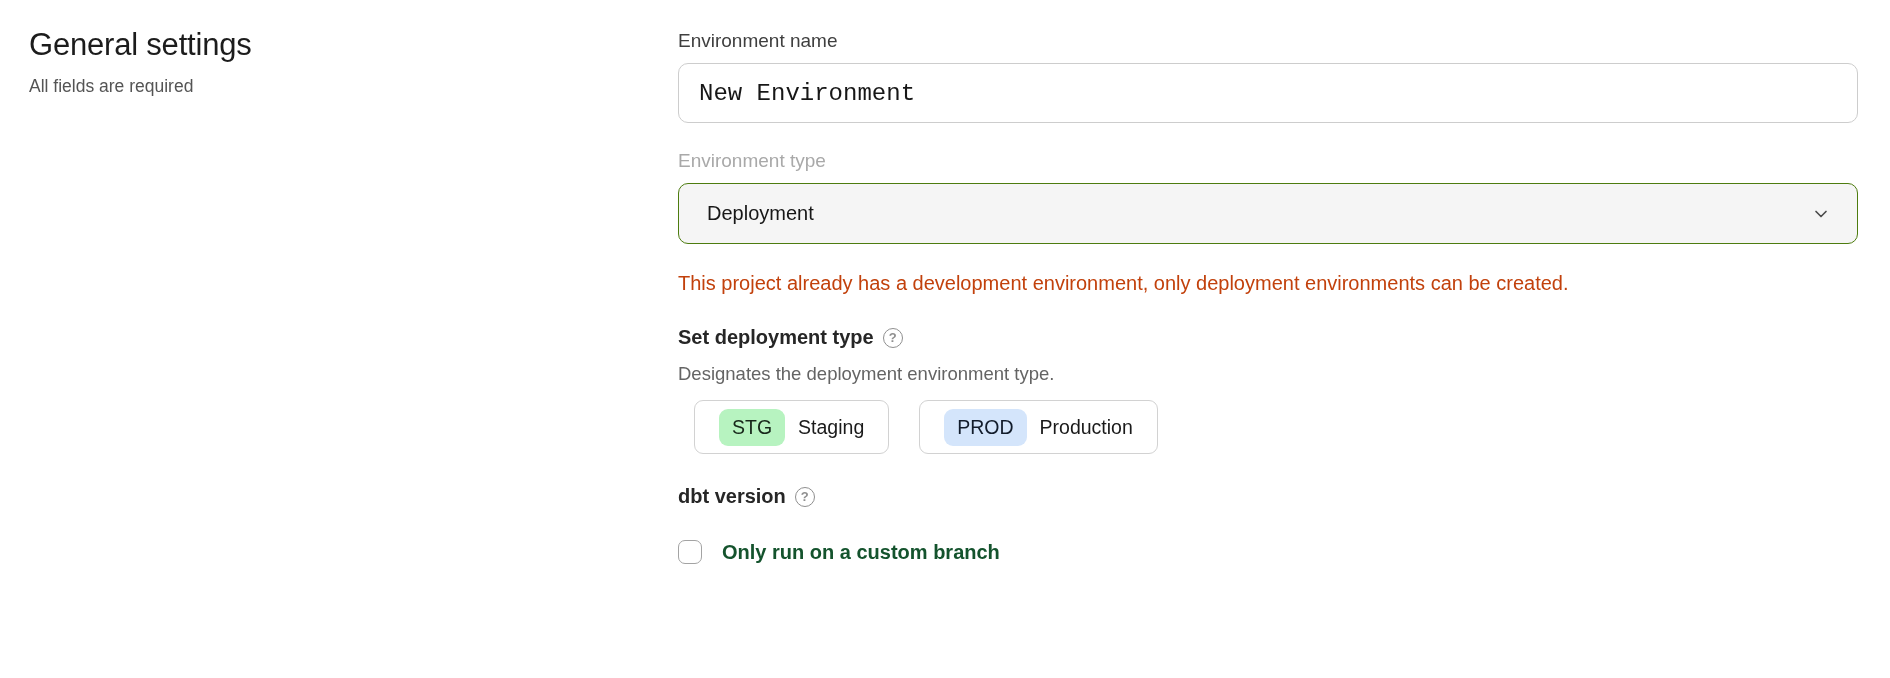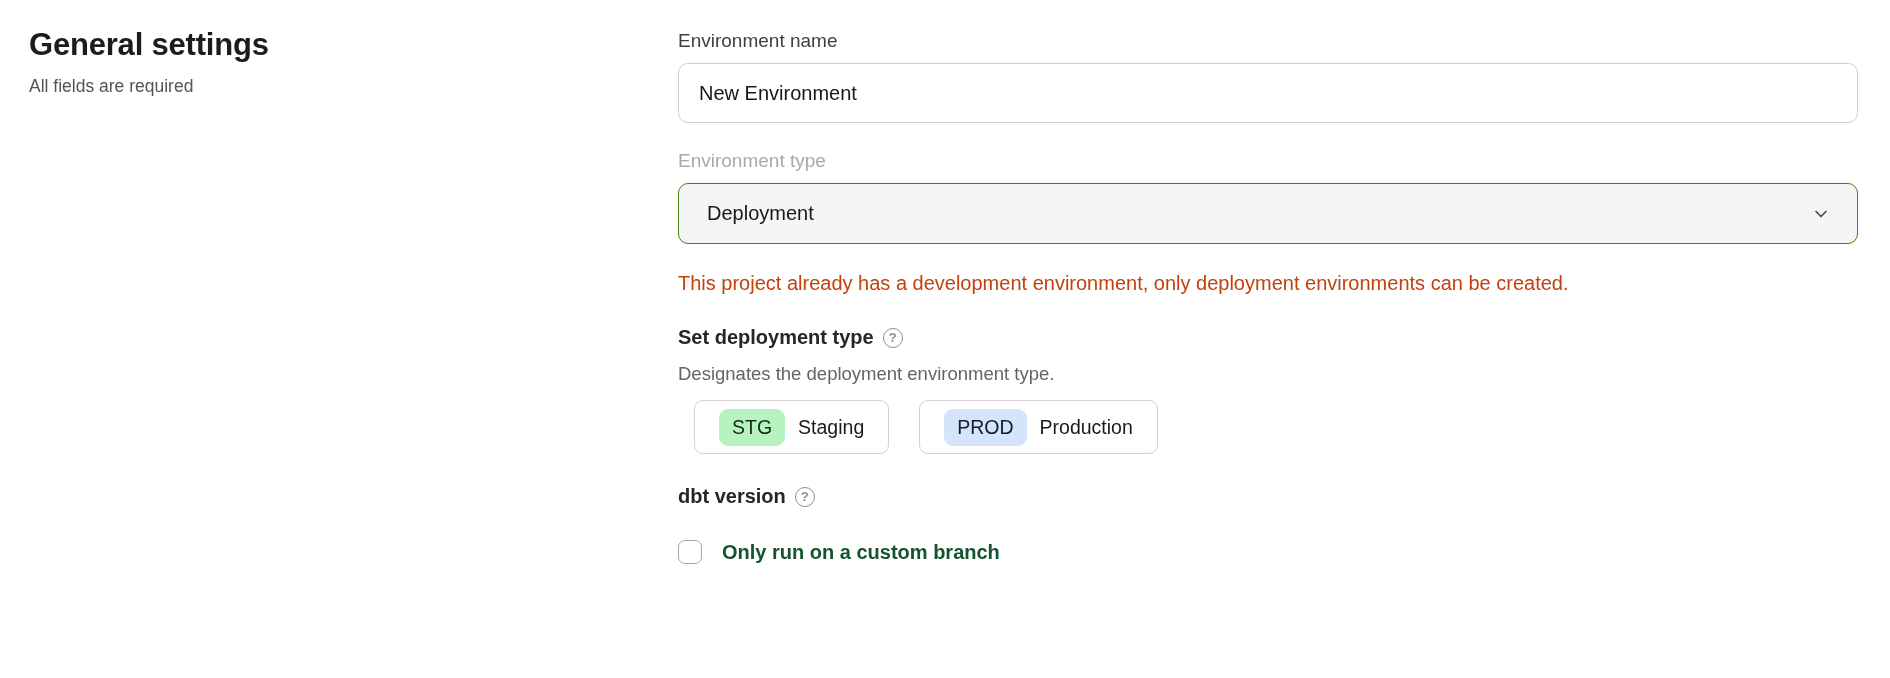--- a/index.html
+++ b/index.html
@@ -10,21 +10,21 @@
     color: #1f1f1f;
     overflow: hidden;
   }
   .page-header {
     position: absolute;
     left: 29px; top: 27px;
     width: 560px;
   }
   .page-title {
     font-size: 31px;
-    font-weight: 700;
+    font-weight: 400;
     letter-spacing: -0.2px;
     color: #1c1c1c;
   }
   .page-subtitle {
     margin-top: 13px;
     font-size: 17.5px;
     color: #545454;
   }
   .form-col {
     position: absolute;
@@ -57,22 +57,22 @@
     align-items: center;
     justify-content: center;
     line-height: 1;
   }
   .text-input {
     width: 100%;
     height: 60px;
     border: 1px solid #cdcdcd;
     border-radius: 10px;
     background: #ffffff;
-    font-family: Liberation Sans, sans-serif;
-    font-size: 20px;
+    font-family: Liberation Mono, monospace;
+    font-size: 24px;
     color: #171717;
     padding: 0 20px;
     outline: none;
   }
   .select {
     width: 100%;
     height: 61px;
     border-radius: 10px;
     display: flex;
     align-items: center;

